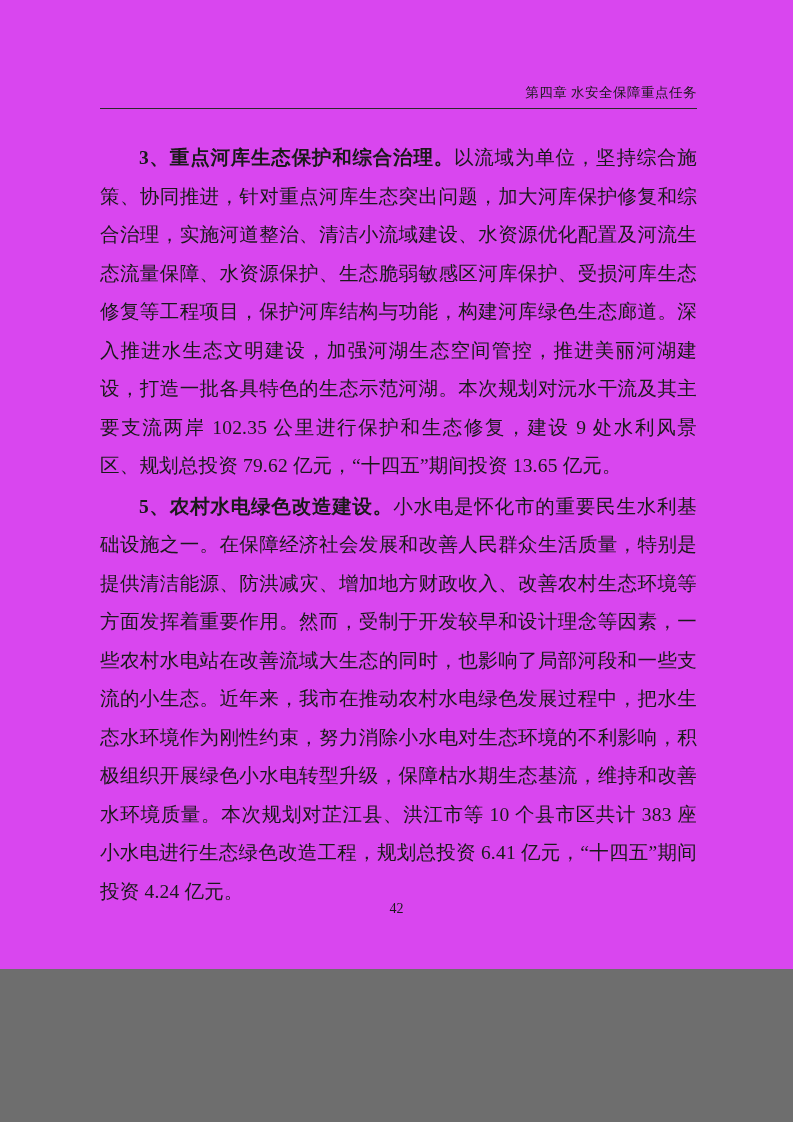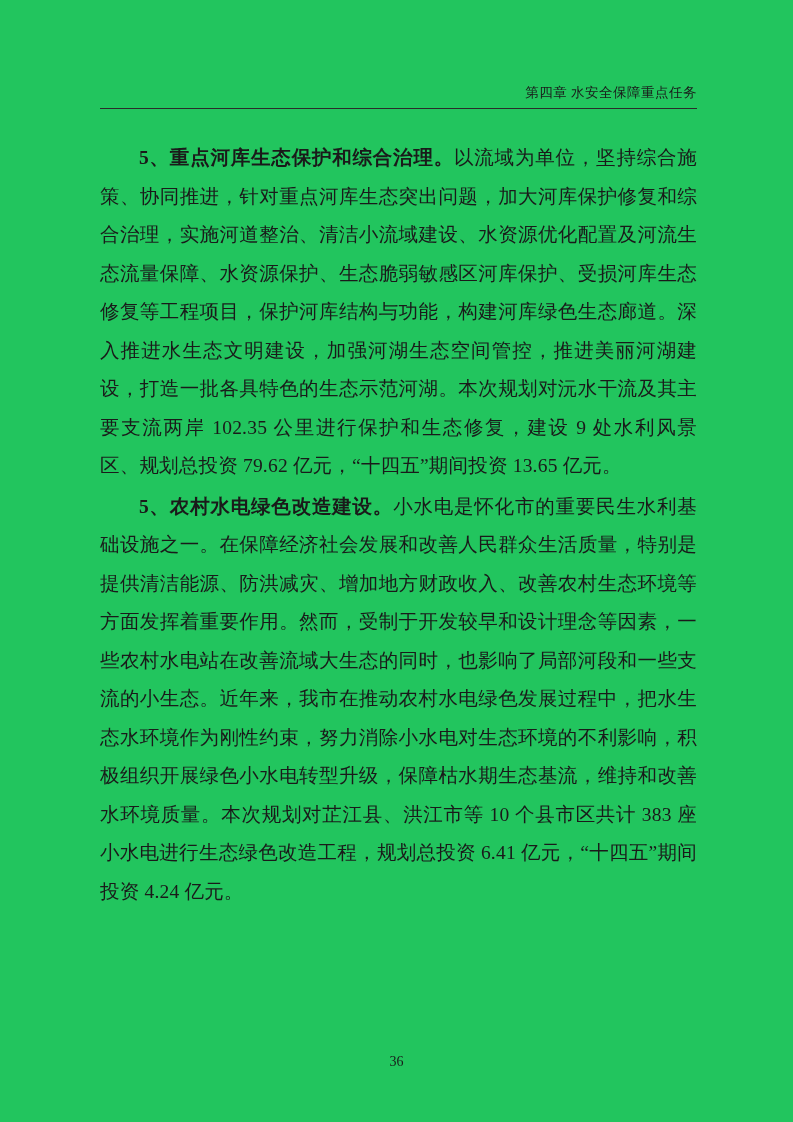--- a/index.html
+++ b/index.html
@@ -3,22 +3,22 @@
 <meta charset="utf-8">
 <style>
   html, body {
     margin: 0;
     padding: 0;
     background: #6e6e6e;
   }
   .page {
     position: relative;
     width: 793px;
-    height: 1122px;
-    background: #22c55e;
+    height: 969px;
+    background: #d946ef;
     margin: 0 auto;
     box-sizing: border-box;
     font-family: "Liberation Serif", "DejaVu Serif", serif;
     color: #1a1a1a;
     overflow: hidden;
   }
   .page-inner {
     position: absolute;
     left: 100px;
     right: 96px;
@@ -68,22 +68,22 @@
 <body>
 
 <div class="page">
   <div class="page-inner">
 
     <div class="header">第四章 水安全保障重点任务</div>
     <div class="header-rule"></div>
 
     <div class="body-text">
       <p>
-        <span class="lead">5、重点河库生态保护和综合治理。</span><span>以流域为单位，坚持综合施策、协同推进，针对重点河库生态突出问题，加大河库保护修复和综合治理，实施河道整治、清洁小流域建设、水资源优化配置及河流生态流量保障、水资源保护、生态脆弱敏感区河库保护、受损河库生态修复等工程项目，保护河库结构与功能，构建河库绿色生态廊道。深入推进水生态文明建设，加强河湖生态空间管控，推进美丽河湖建设，打造一批各具特色的生态示范河湖。本次规划对沅水干流及其主要支流两岸 102.35 公里进行保护和生态修复，建设 9 处水利风景区、规划总投资 79.62 亿元，“十四五”期间投资 13.65 亿元。</span>
+        <span class="lead">3、重点河库生态保护和综合治理。</span><span>以流域为单位，坚持综合施策、协同推进，针对重点河库生态突出问题，加大河库保护修复和综合治理，实施河道整治、清洁小流域建设、水资源优化配置及河流生态流量保障、水资源保护、生态脆弱敏感区河库保护、受损河库生态修复等工程项目，保护河库结构与功能，构建河库绿色生态廊道。深入推进水生态文明建设，加强河湖生态空间管控，推进美丽河湖建设，打造一批各具特色的生态示范河湖。本次规划对沅水干流及其主要支流两岸 102.35 公里进行保护和生态修复，建设 9 处水利风景区、规划总投资 79.62 亿元，“十四五”期间投资 13.65 亿元。</span>
       </p>
       <p>
         <span class="lead">5、农村水电绿色改造建设。</span><span>小水电是怀化市的重要民生水利基础设施之一。在保障经济社会发展和改善人民群众生活质量，特别是提供清洁能源、防洪减灾、增加地方财政收入、改善农村生态环境等方面发挥着重要作用。然而，受制于开发较早和设计理念等因素，一些农村水电站在改善流域大生态的同时，也影响了局部河段和一些支流的小生态。近年来，我市在推动农村水电绿色发展过程中，把水生态水环境作为刚性约束，努力消除小水电对生态环境的不利影响，积极组织开展绿色小水电转型升级，保障枯水期生态基流，维持和改善水环境质量。本次规划对芷江县、洪江市等 10 个县市区共计 383 座小水电进行生态绿色改造工程，规划总投资 6.41 亿元，“十四五”期间投资 4.24 亿元。</span>
       </p>
     </div>
 
   </div>
-  <div class="footer">36</div>
+  <div class="footer">42</div>
 </div>
 
 </body></html>

